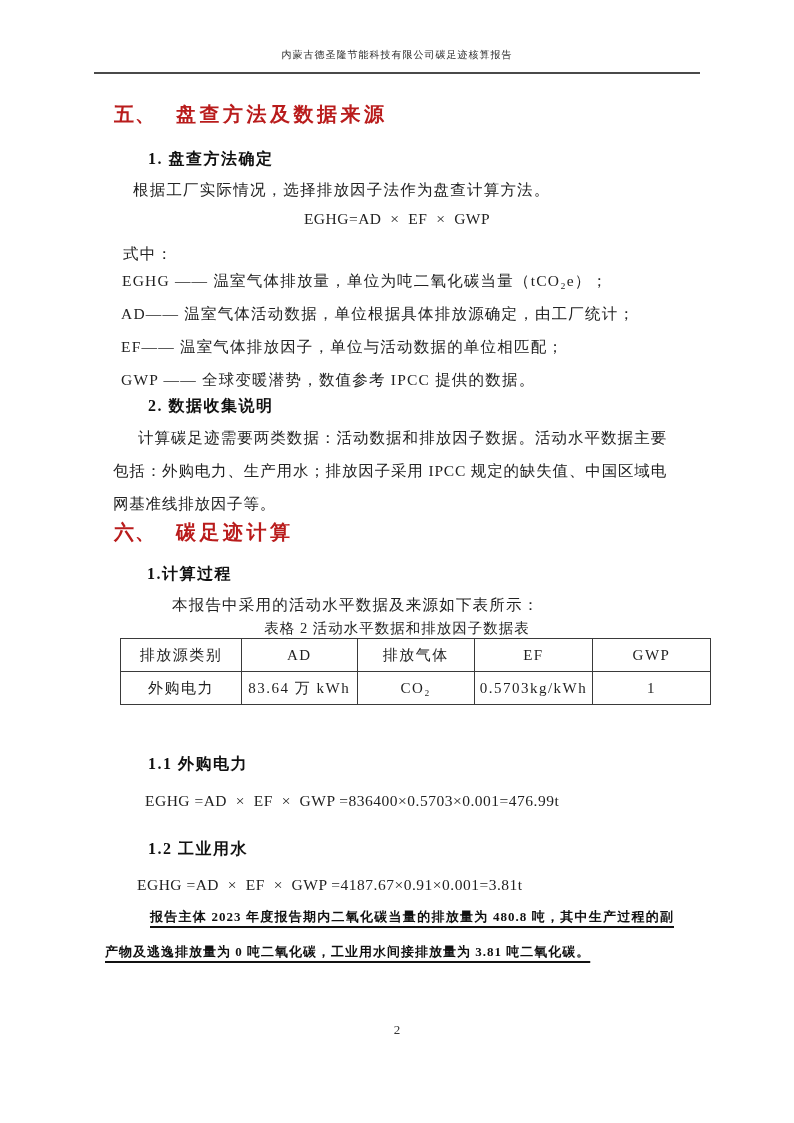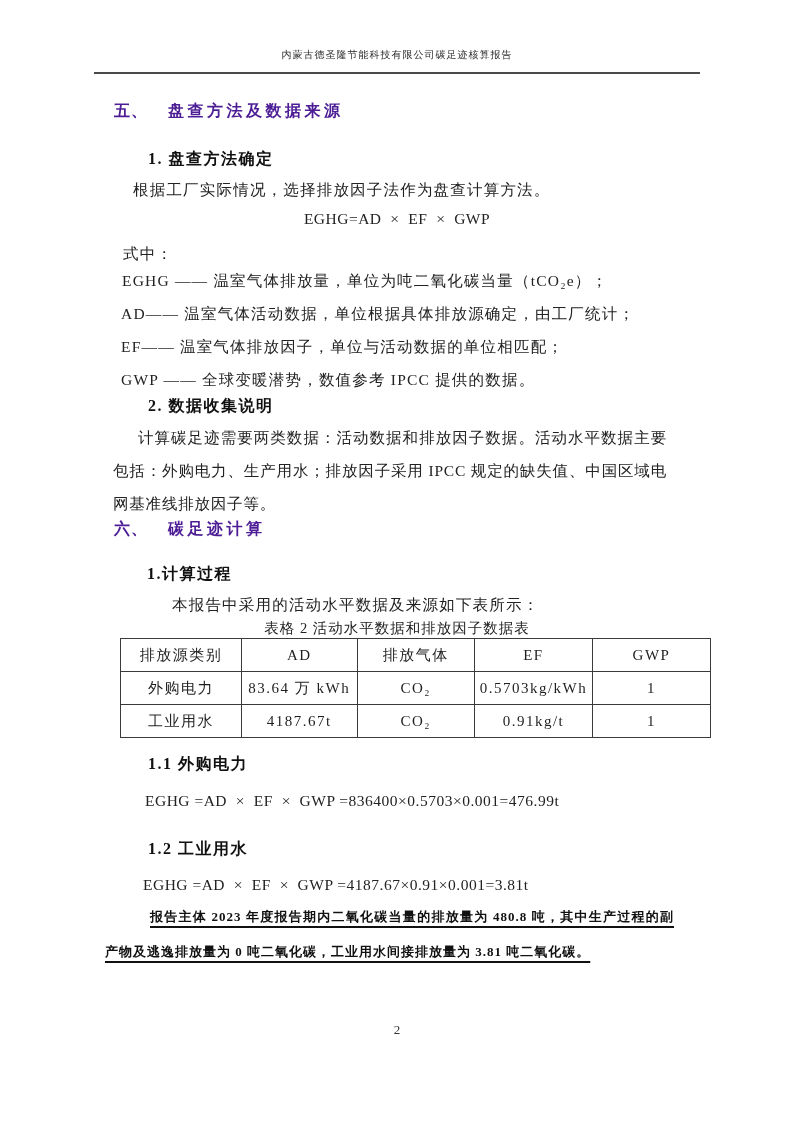--- a/index.html
+++ b/index.html
@@ -19,22 +19,22 @@
     text-align:center;
     font-size:10px;
     letter-spacing:1px;
     color:#2a2a2a;
     padding-bottom:8px;
     border-bottom:2px solid #4a4a4a;
     line-height:18px;
   }
   
   .h1{
-    font-size:16px;font-weight:bold;letter-spacing:3.5px;
-    color:#4c1d95;white-space:nowrap;
+    font-size:20px;font-weight:bold;letter-spacing:3.5px;
+    color:#b91c1c;white-space:nowrap;
   }
   .h1 .h1-num{letter-spacing:1px;margin-right:20px;}
   .h2{
     font-size:16px;font-weight:bold;letter-spacing:1.5px;
     color:#111;white-space:nowrap;
   }
   
   .body-line{
     font-size:15.5px;letter-spacing:1.2px;line-height:22px;white-space:pre;
     color:#222;
@@ -147,35 +147,28 @@
       </tr>
     </thead>
     <tbody>
       <tr>
         <td>外购电力</td>
         <td>83.64 万 kWh</td>
         <td>CO₂</td>
         <td>0.5703kg/kWh</td>
         <td>1</td>
       </tr>
-      <tr>
-        <td>工业用水</td>
-        <td>4187.67t</td>
-        <td>CO₂</td>
-        <td>0.91kg/t</td>
-        <td>1</td>
-      </tr>
     </tbody>
   </table>
 
   <div class="abs h2" style="top:754px;left:148px;">1.1 外购电力</div>
 
   <div class="abs body-line" style="top:790px;left:145px;letter-spacing:0.5px;">EGHG =AD  ×  EF  ×  GWP =836400×0.5703×0.001=476.99t</div>
 
   <div class="abs h2" style="top:839px;left:148px;">1.2 工业用水</div>
 
-  <div class="abs body-line" style="top:874px;left:143px;letter-spacing:0.5px;text-align:right;">EGHG =AD  ×  EF  ×  GWP =4187.67×0.91×0.001=3.81t</div>
+  <div class="abs body-line" style="top:874px;left:137px;letter-spacing:0.5px;text-align:right;">EGHG =AD  ×  EF  ×  GWP =4187.67×0.91×0.001=3.81t</div>
 
   <div class="abs conclusion" style="top:900px;left:105px;width:569px;">报告主体 2023 年度报告期内二氧化碳当量的排放量为 480.8 吨，其中生产过程的副产物及逃逸排放量为 0 吨二氧化碳，工业用水间接排放量为 3.81 吨二氧化碳。</div>
 
   <div class="abs page-number" style="top:1022px;">2</div>
 
 </div>
 
 </body></html>

